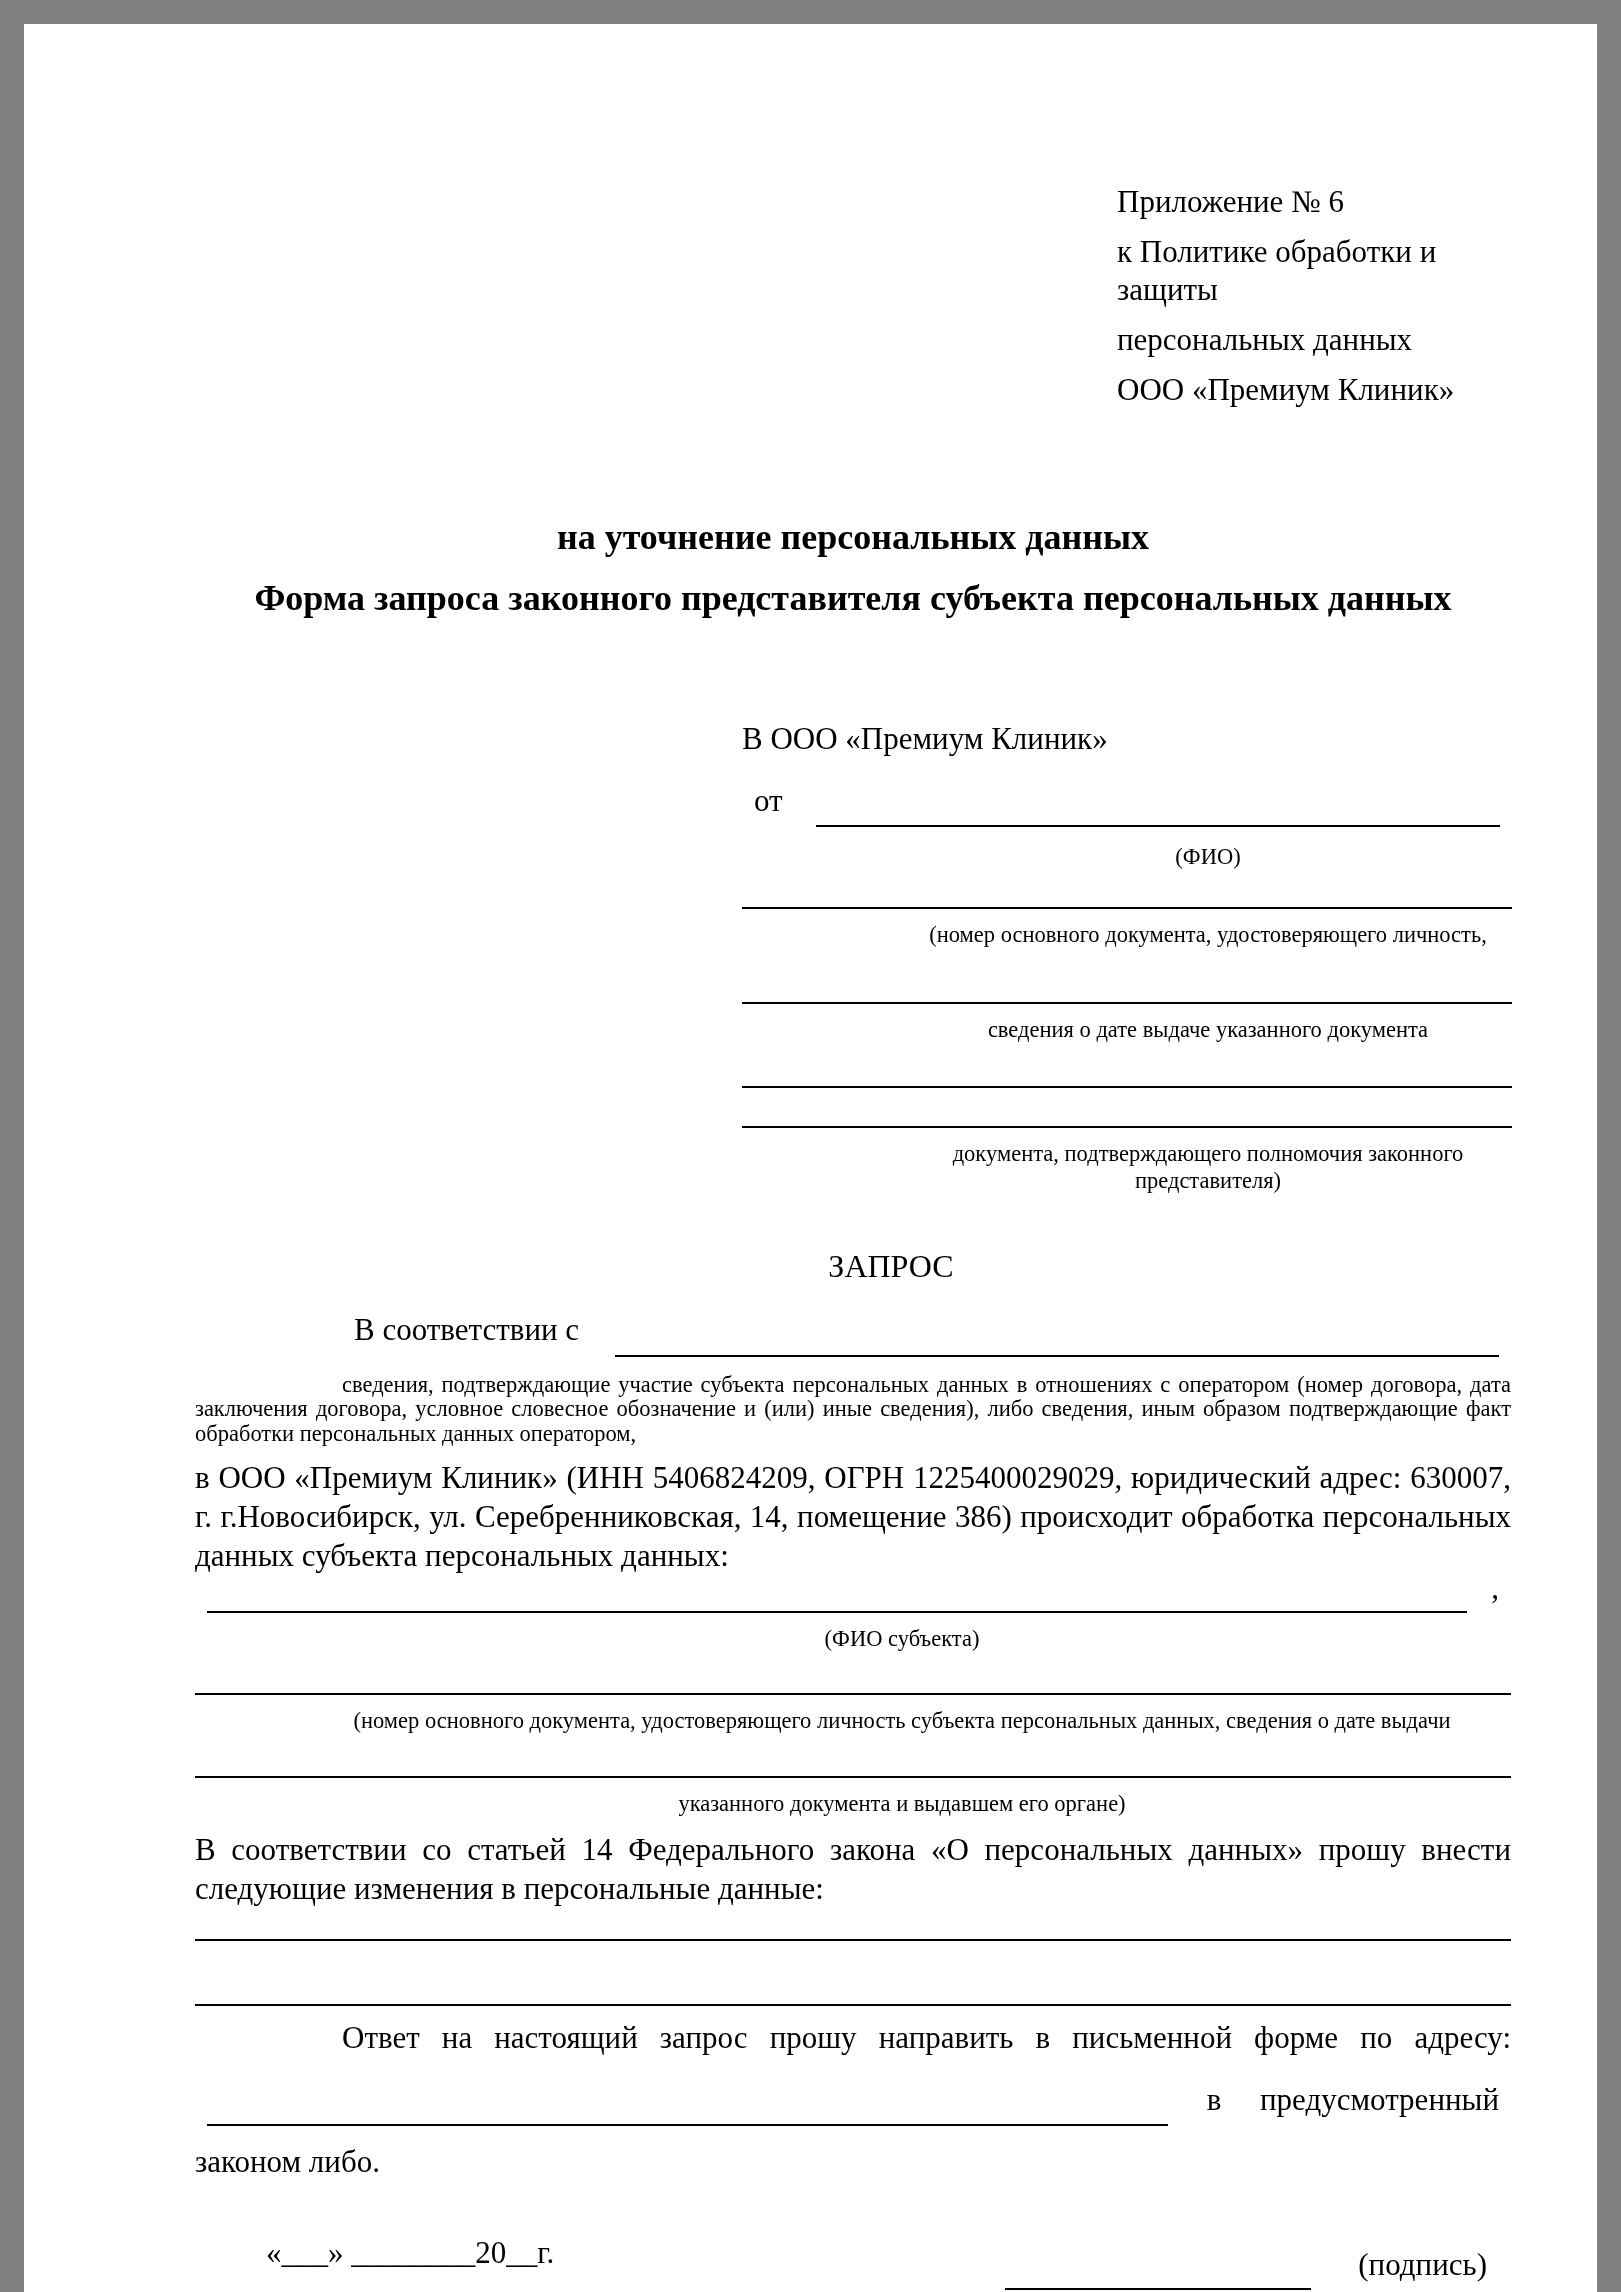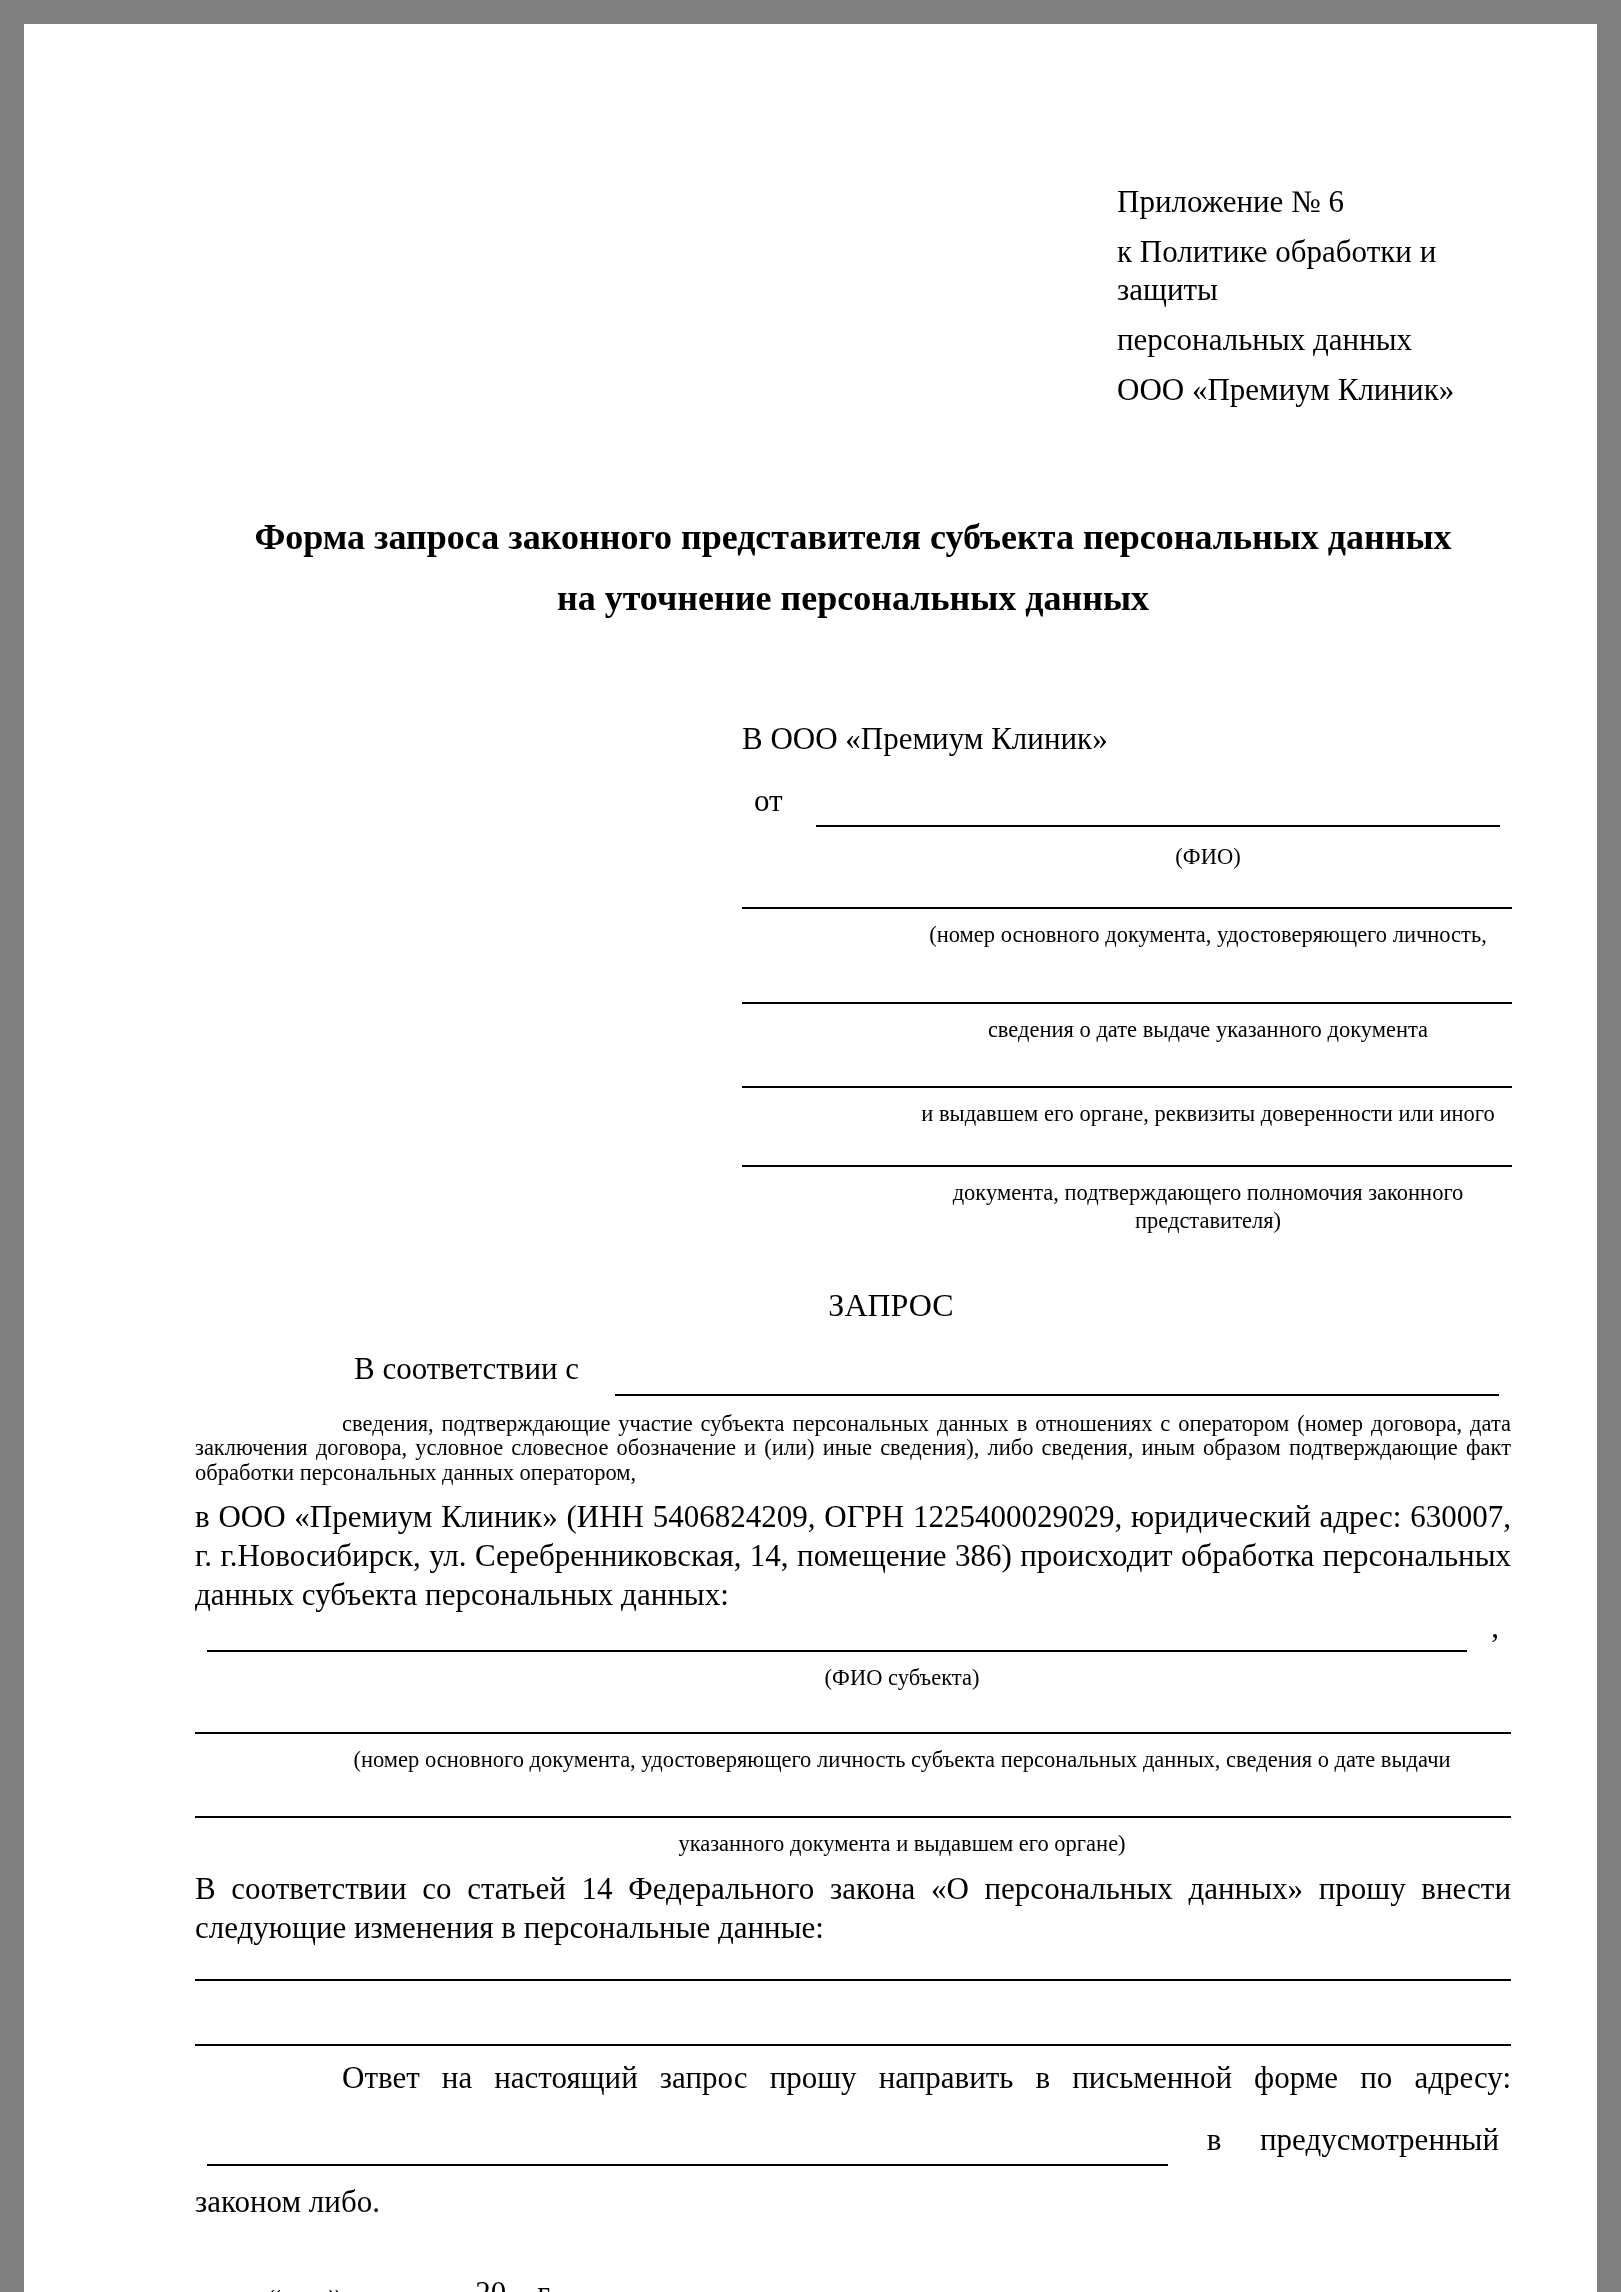--- a/index.html
+++ b/index.html
@@ -58,40 +58,39 @@
 <div class="page">
 
   <div class="annex">
     <div>Приложение № 6</div>
     <div>к Политике обработки и защиты</div>
     <div>персональных данных</div>
     <div>ООО «Премиум Клиник»</div>
   </div>
 
   <div class="doc-title">
+    <div>на уточнение персональных данных</div>
     <div>Форма запроса законного представителя субъекта персональных данных</div>
-    <div>на уточнение персональных данных</div>
   </div>
 
   <div class="addressee">
     <div class="addr-org">В ООО «Премиум Клиник»</div>
     <div class="from-row">
       <span class="lbl">от</span>
       <span class="fill"></span>
     </div>
     <div class="cap shift">(ФИО)</div>
 
     <div class="uline u1"></div>
     <div class="cap shift">(номер основного документа, удостоверяющего личность,</div>
 
     <div class="uline u2"></div>
     <div class="cap shift">сведения о дате выдаче указанного документа</div>
 
     <div class="uline u3"></div>
-    <div class="cap shift">и выдавшем его органе, реквизиты доверенности или иного</div>
 
     <div class="uline u4"></div>
     <div class="cap shift">документа, подтверждающего полномочия законного представителя)</div>
   </div>
 
   <div class="zapros">ЗАПРОС</div>
 
   <div class="intro-row">
     <span class="lbl">В соответствии с</span>
     <span class="fill"></span>

